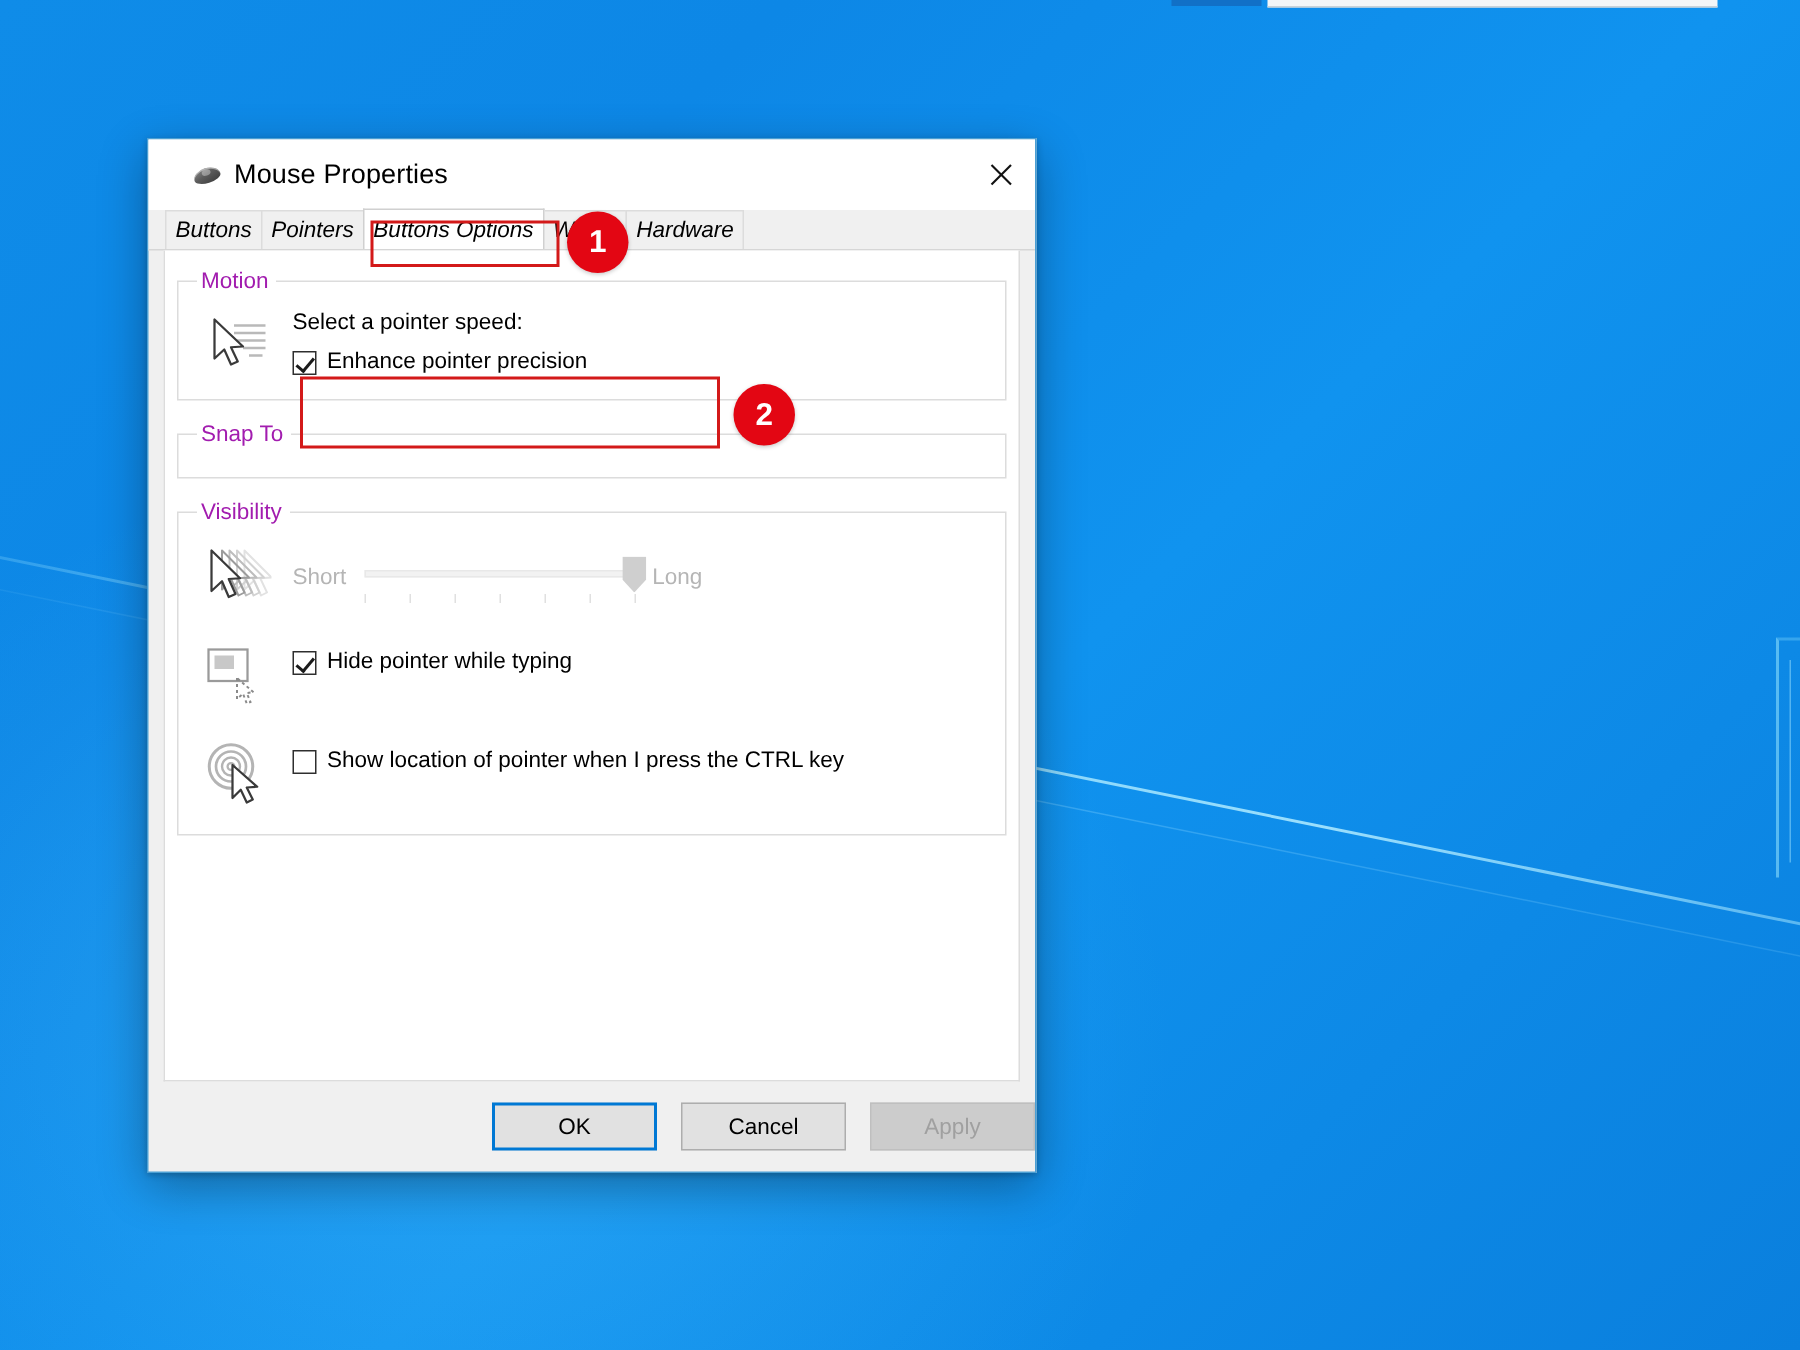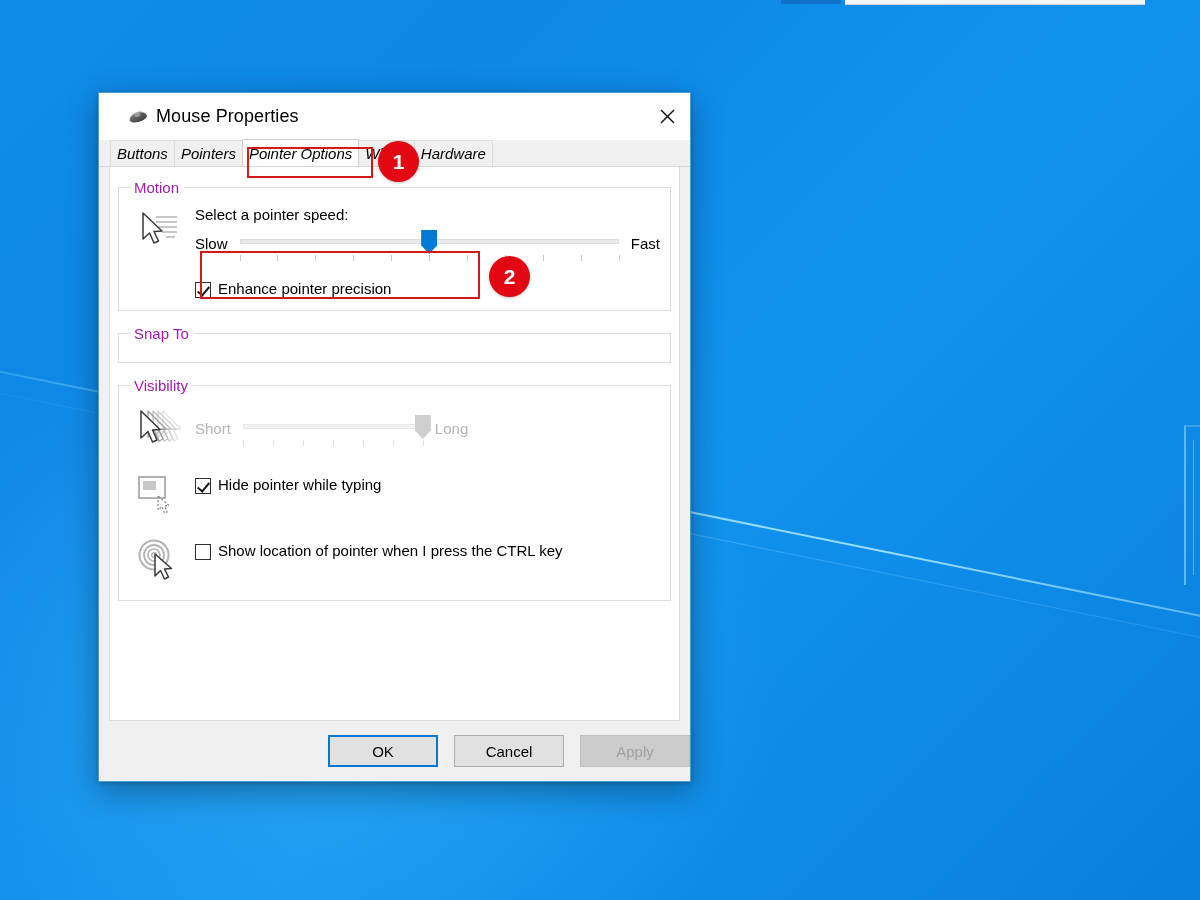--- a/index.html
+++ b/index.html
@@ -298,21 +298,21 @@
         <svg width="15" height="15" viewBox="0 0 15 15" aria-hidden="true">
           <line x1="1" y1="1" x2="14" y2="14" stroke="#111" stroke-width="1.4"></line>
           <line x1="14" y1="1" x2="1" y2="14" stroke="#111" stroke-width="1.4"></line>
         </svg>
       </div>
     </div>
 
     <div class="tabstrip">
       <div class="tab">Buttons</div>
       <div class="tab">Pointers</div>
-      <div class="tab selected">Pointer Options</div>
+      <div class="tab selected">Buttons Options</div>
       <div class="tab">Wheel</div>
       <div class="tab">Hardware</div>
     </div>
 
     <div class="tabpage">
 
       <fieldset class="group">
         <legend>Motion</legend>
         <div class="grow">
           <div class="gicon">
@@ -323,43 +323,20 @@
                 <line x1="23" y1="19" x2="42" y2="19"></line>
                 <line x1="27" y1="24" x2="42" y2="24"></line>
                 <line x1="31" y1="29" x2="40" y2="29"></line>
               </g>
               <path d="M8 5 L8 31 L14.5 25 L19 35 L23.5 33 L19 23.5 L27 23 Z" fill="#ffffff" stroke="#3a3a3a" stroke-width="1.5" stroke-linejoin="round"></path>
             </svg>
           </div>
           <div class="gbody">
             <div class="lbl">Select a pointer speed:</div>
 
-            <div class="sliderwrap">
-              <div class="sliderrow">
-                <div class="lbl">Slow</div>
-                <div class="strack-area">
-                  <div class="strack"></div>
-                  <div class="sticks" id="speed-ticks">
-                      <div class="stick" style="left: 0%;"></div>
-                      <div class="stick" style="left: 10%;"></div>
-                      <div class="stick" style="left: 20%;"></div>
-                      <div class="stick" style="left: 30%;"></div>
-                      <div class="stick" style="left: 40%;"></div>
-                      <div class="stick" style="left: 50%;"></div>
-                      <div class="stick" style="left: 60%;"></div>
-                      <div class="stick" style="left: 70%;"></div>
-                      <div class="stick" style="left: 80%;"></div>
-                      <div class="stick" style="left: 90%;"></div>
-                      <div class="stick" style="left: 100%;"></div>
-                    </div>
-                  <div class="sthumb" id="speed-thumb" style="left: 50%;"></div>
-                </div>
-                <div class="lbl">Fast</div>
-              </div>
-            </div>
 
             <div class="cbrow">
               <div class="cbox checked"></div>
               <div class="lbl">Enhance pointer precision</div>
             </div>
           </div>
         </div>
       </fieldset>
 
       <fieldset class="group">

